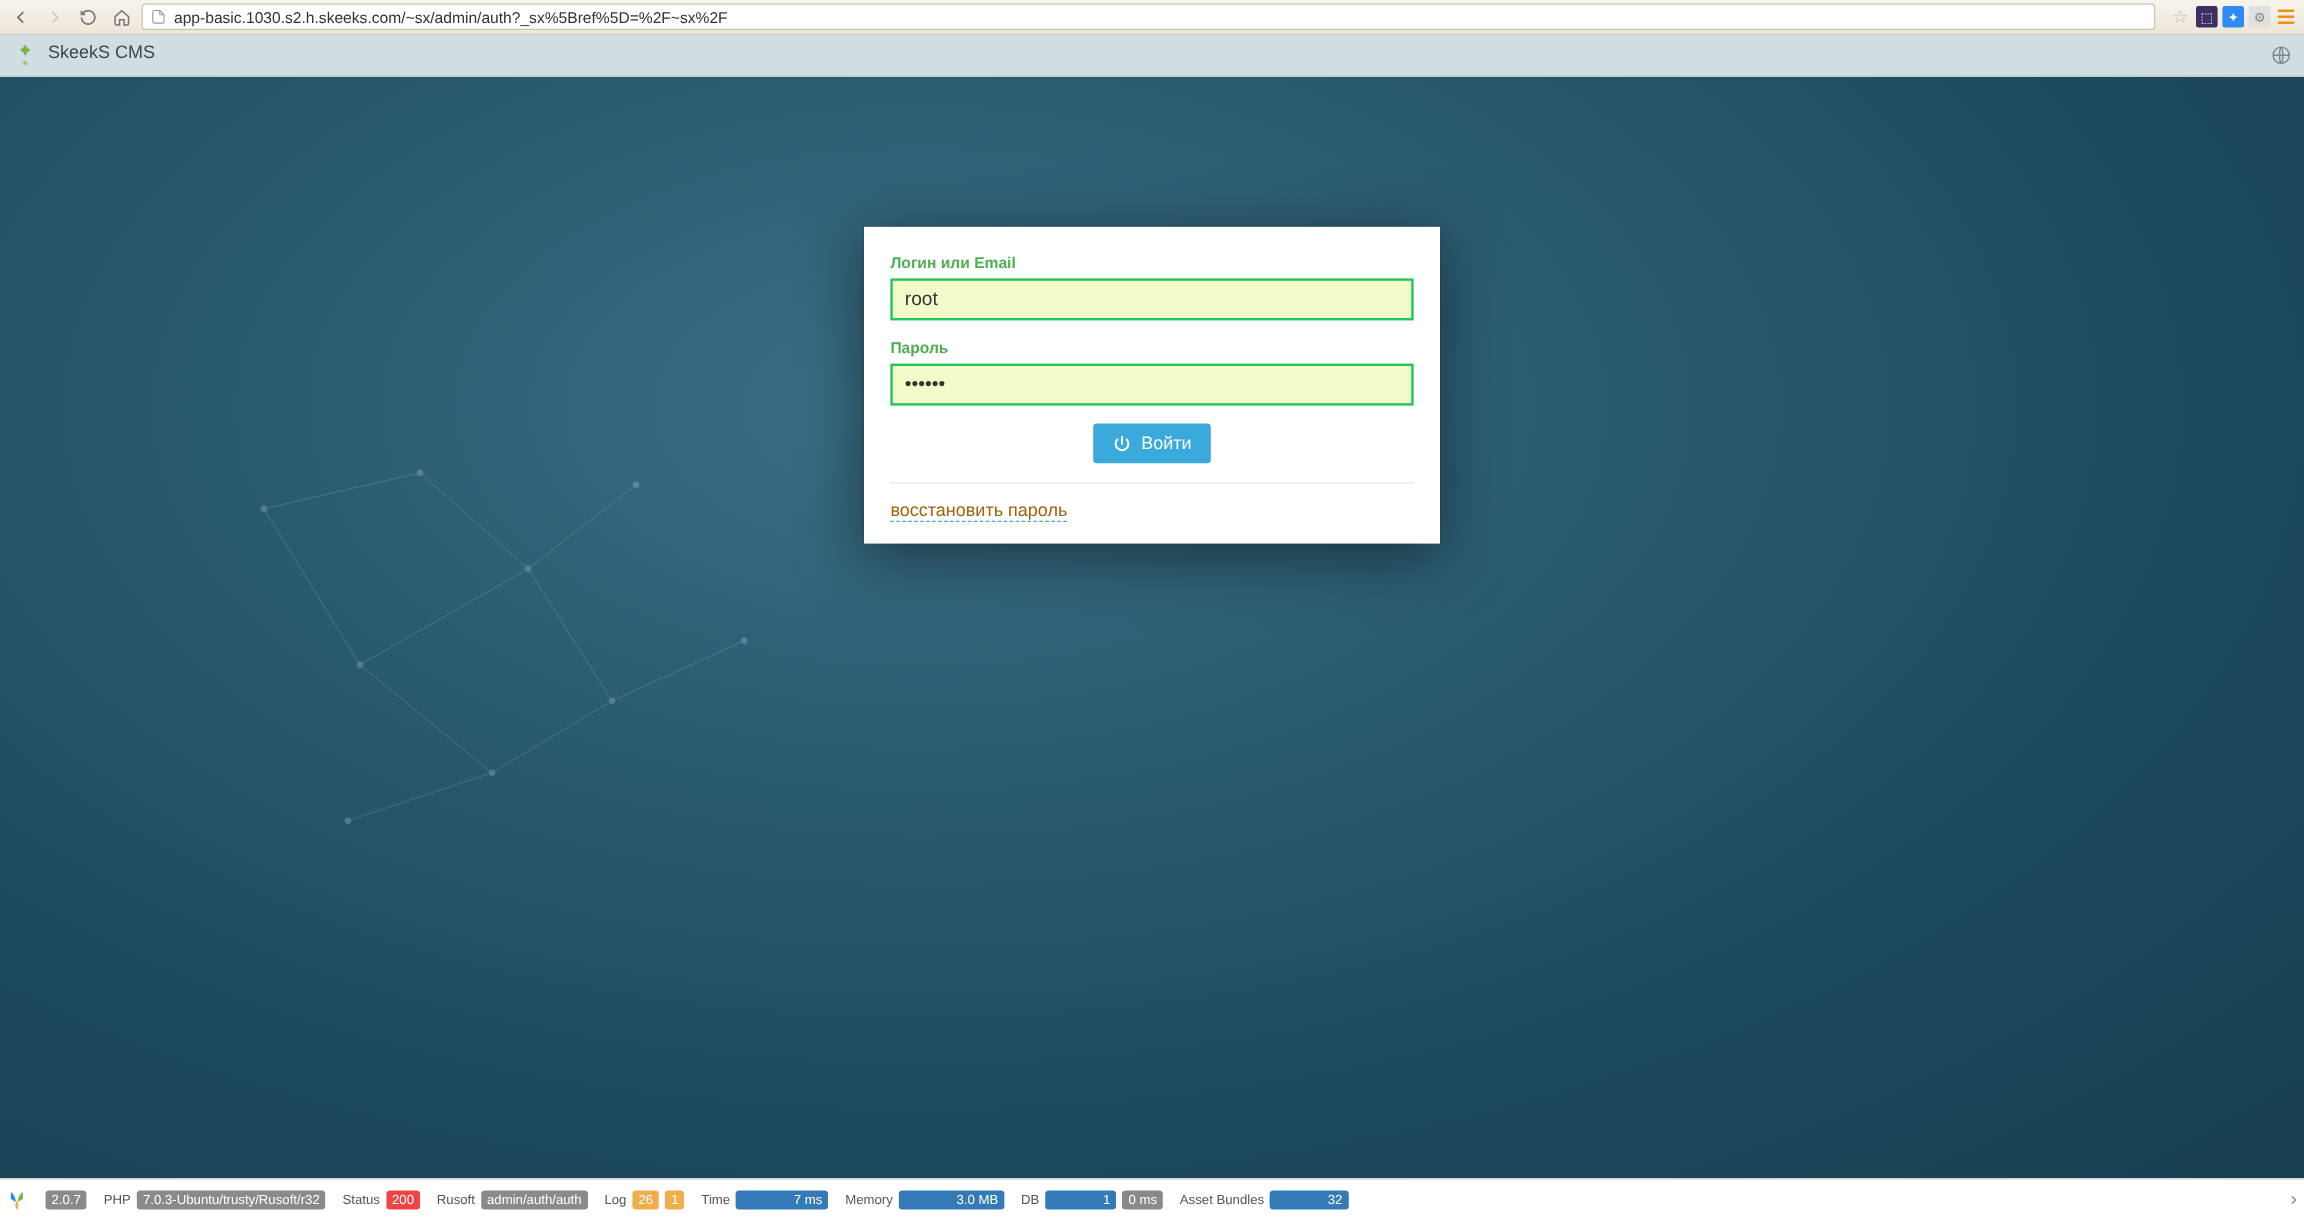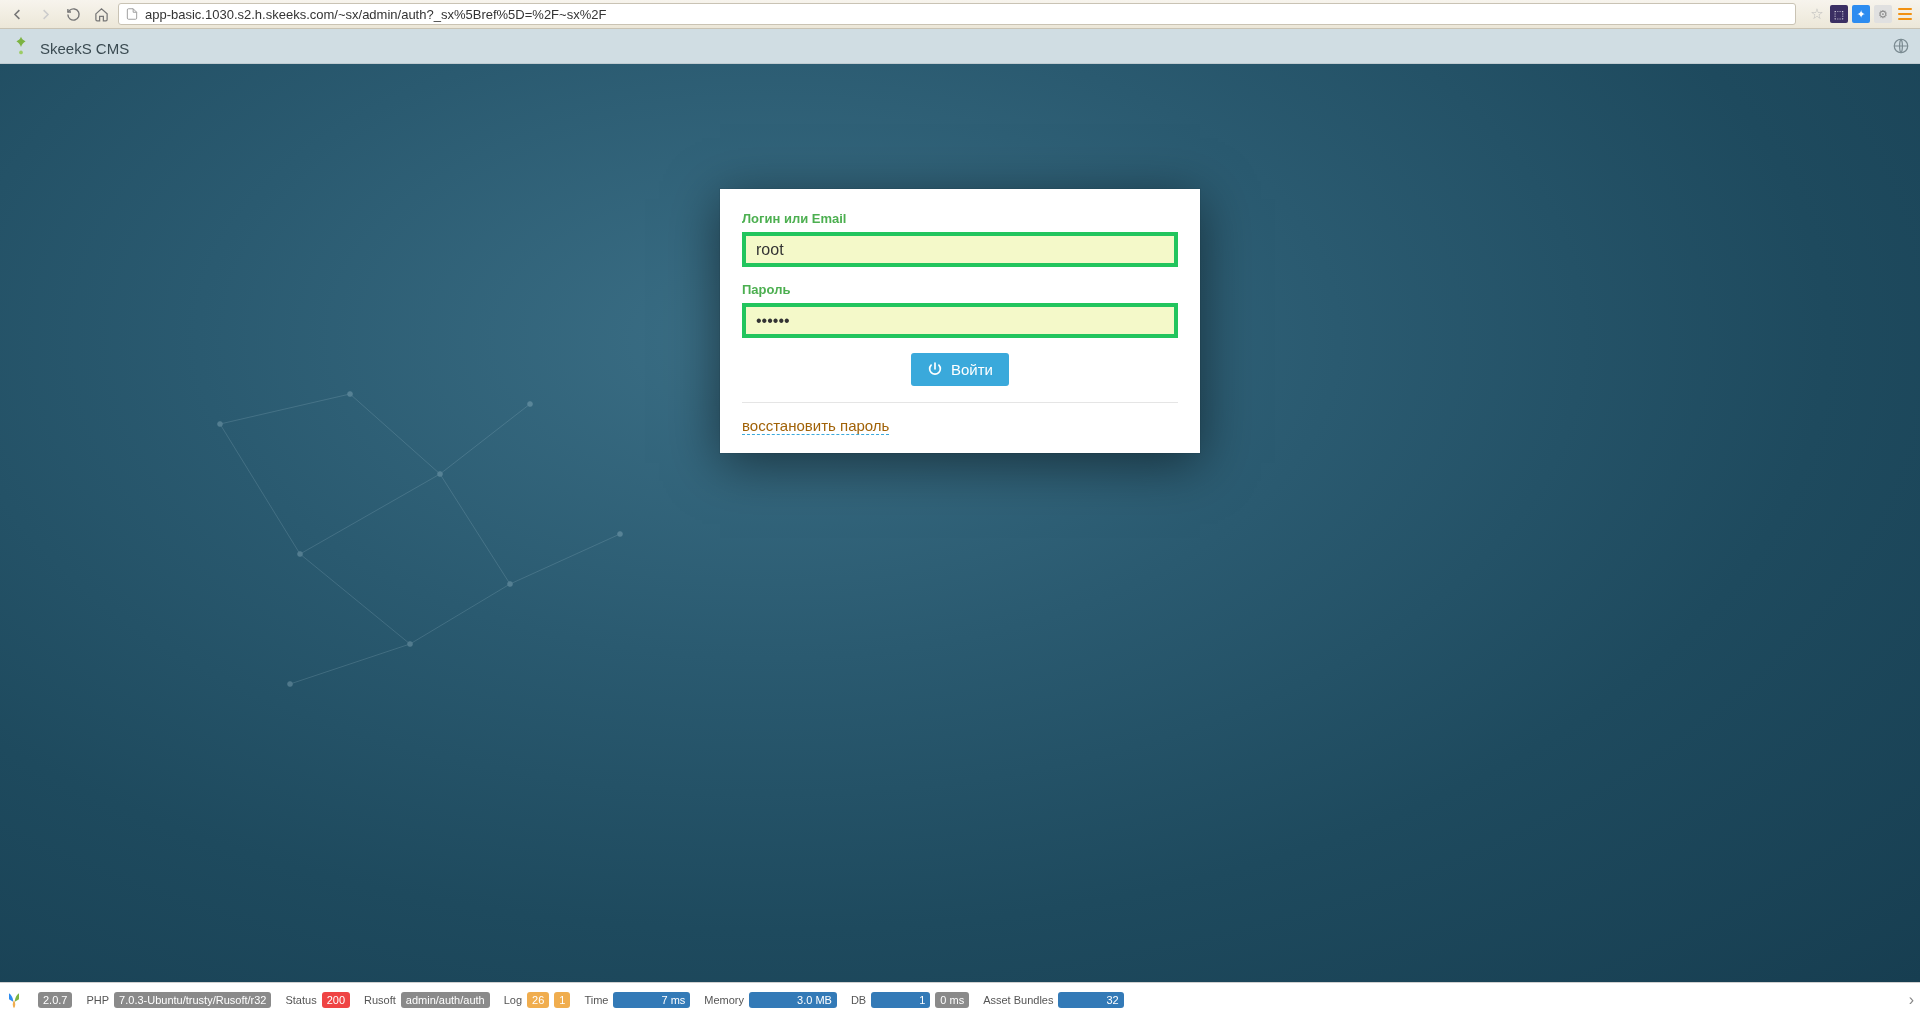--- a/index.html
+++ b/index.html
@@ -13,35 +13,35 @@
   .omnibox { flex:1; height:22px; background:#fff; border:1px solid #c9c3b4; border-radius:3px; display:flex; align-items:center; padding:0 6px; gap:6px; font-size:13px; color:#333; }
   .page-icon { width:14px; height:14px; display:inline-block; }
   .chrome-right { display:flex; align-items:center; gap:4px; padding-left:6px; }
   .ext-icon { width:18px; height:18px; border-radius:2px; display:flex; align-items:center; justify-content:center; font-size:11px; color:#fff; cursor:pointer; }
   .star-icon { color:#bbb; font-size:15px; width:18px; text-align:center; cursor:pointer; }
   .menu-icon { width:18px; height:18px; display:flex; flex-direction:column; justify-content:center; gap:3px; cursor:pointer; padding:2px;}
   .menu-icon span { height:2px; background:#f29111; border-radius:1px; }
 
   
   .app-header { height:35px; background: rgba(200,215,222,0.85); border-bottom:1px solid rgba(0,0,0,0.08); display:flex; align-items:center; padding:0 10px; justify-content:space-between; position:relative; z-index:5;}
-  .app-title-wrap { display:flex; align-items:flex-end; gap:8px; }
+  .app-title-wrap { display:flex; align-items:flex-start; gap:8px; }
   .app-logo { width:22px; height:22px; }
   .app-title { font-size:15px; color:#3a4a51; }
   .globe-icon { width:18px; height:18px; color:#7a8a91; }
 
   
   .main-area { flex:1; position:relative; background: radial-gradient(ellipse at 40% 30%, #3b6f86 0%, #2a5a70 35%, #1e4a5e 65%, #173e51 100%); overflow:hidden; }
   .mesh { position:absolute; left:180px; top:300px; width:500px; height:350px; opacity:0.25; pointer-events:none; }
 
   .login-card { position:absolute; left:50%; top:125px; transform:translateX(-50%); width:480px; background:#fff; border-radius:0; box-shadow:0 10px 50px rgba(0,0,0,0.5), 0 0 0 1px rgba(0,0,0,0.05); padding:22px 22px 18px; }
   .form-group { margin-bottom:15px; }
   .form-label { display:block; font-size:13px; font-weight:bold; color:#4CAF50; margin-bottom:6px; }
-  .form-input { width:100%; height:35px; border:4px solid #22c55e; background:#f4f9c9; padding:0 10px; font-size:16px; color:#333; outline:none; }
+  .form-input { width:100%; height:35px; border:2px solid #22c55e; background:#f4f9c9; padding:0 10px; font-size:16px; color:#333; outline:none; }
   .btn-row { text-align:center; margin:10px 0 6px; }
-  .btn-primary { display:inline-flex; gap:8px; background:#3aa9db; color:#fff; border:none; border-radius:3px; padding:8px 16px; font-size:15px; cursor:pointer; }
+  .btn-primary { display:inline-flex; align-items:center; gap:8px; background:#3aa9db; color:#fff; border:none; border-radius:3px; padding:8px 16px; font-size:15px; cursor:pointer; }
   .power-icon { width:16px; height:16px; }
   .divider { border:none; border-top:1px solid #e5e5e5; margin:16px 0 10px; }
   .link-row { padding-top:4px; }
   .dashed-link { font-size:15px; color:#a16207; text-decoration:none; border-bottom:1px dashed #3aa9db; cursor:pointer; }
 
   
   .debug-bar { height:34px; background:#fff; border-top:1px solid #d0d0d0; display:flex; align-items:center; font-size:11px; color:#555; padding:0 4px; gap:14px; position:relative; z-index:5;}
   .dbg-logo { width:20px; height:20px; }
   .dbg-item { display:flex; align-items:center; gap:5px; white-space:nowrap; }
   .badge { padding:1px 5px; border-radius:3px; color:#fff; font-size:11px; line-height:14px; }

